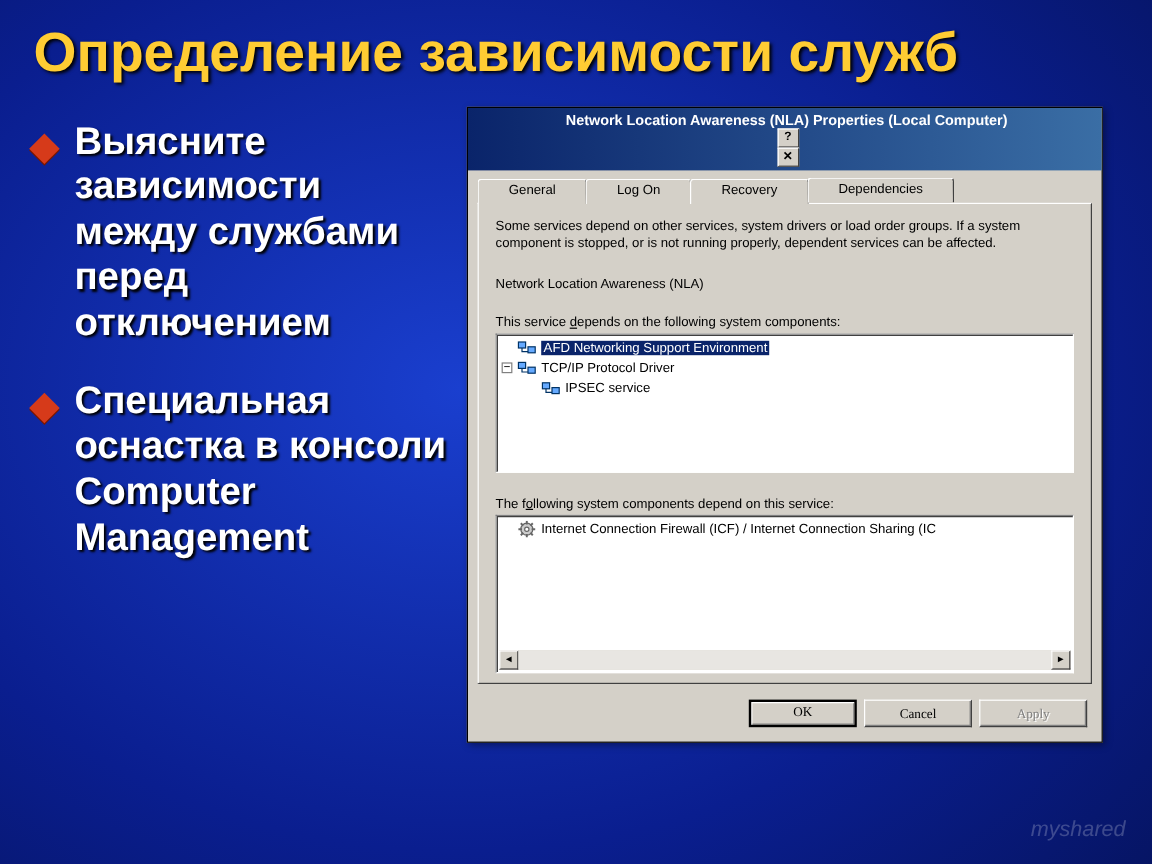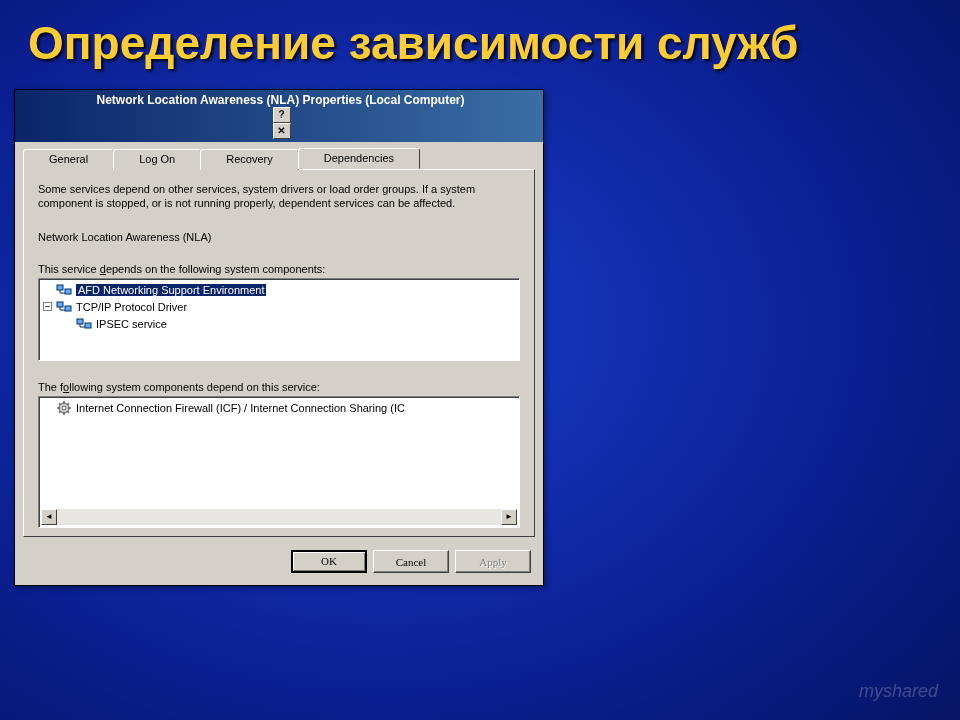--- a/index.html
+++ b/index.html
@@ -59,21 +59,21 @@
     border-right-color:#404040; border-bottom-color:#404040;
     background:#d4d0c8; padding: 12px 14px 8px 14px;
   }
   .desc { margin-bottom: 12px; line-height:1.35; }
   .label { margin-top: 20px; margin-bottom: 3px; }
   .under { text-decoration: underline; }
   .treebox {
     background:#fff; border:1px solid #808080;
     border-right-color:#fff; border-bottom-color:#fff;
     box-shadow: inset 1px 1px 0 #404040;
-    height: 83px; overflow:hidden; font-size:11px;
+    height: 116px; overflow:hidden; font-size:11px;
     padding: 2px 2px;
   }
   .treebox.small { height: 132px; position:relative; }
   .trow { display:flex; align-items:center; height:17px; white-space:nowrap; }
   .exp {
     width:9px; height:9px; border:1px solid #808080; background:#fff;
     font-size:9px; line-height:7px; text-align:center; margin: 0 4px 0 2px;
     color:#000; font-family: monospace;
   }
   .blank-exp { width:15px; }
@@ -82,36 +82,46 @@
     display:inline-flex; align-items:center; justify-content:center;
   }
   .ticon svg { width:16px; height:14px; }
   .trow.sel .txt { background:#0a246a; color:#fff; padding:0 2px; }
   .indent { width: 20px; display:inline-block; }
   .sbar { position:absolute; bottom:2px; left:2px; right:2px; height:16px; background:#d4d0c8; display:flex; }
   .sarrow { width:16px; height:16px; background:#d4d0c8; border:1px solid #fff; border-right-color:#404040; border-bottom-color:#404040; font-size:8px; text-align:center; line-height:13px; }
   .strack { flex:1; background:#e8e6e2; }
   .btnrow { display:flex; justify-content:flex-end; gap:6px; padding: 5px 12px 12px 12px; }
   .btn {
-    width:76px; height:23px; background:#d4d0c8;
+    width:90px; height:23px; background:#d4d0c8;
     border:1px solid #404040; border-top-color:#fff; border-left-color:#fff;
     box-shadow: inset -1px -1px 0 #808080;
     font-size:11px; font-family:Tahoma;
   }
   .btn.default { border:2px solid #000; box-shadow: inset 1px 1px 0 #fff, inset -1px -1px 0 #808080; line-height:17px; }
   .btn.disabled { color:#808080; text-shadow:1px 1px 0 #fff; }
   .watermark { position:absolute; right:22px; bottom:18px; color:rgba(255,255,255,.22); font-size:18px; font-style:italic;margin-left:44px; }
   .gear-ic { width:14px; height:14px; }
 </style>
 </head>
 <body>
 
 <div class="title">Определение зависимости служб</div>
 
 <div class="layout">
+  <div class="bullets">
+    <div class="b-item">
+      <div class="diamond"></div>
+      <div class="b-text">Выясните зависимости между службами перед отключением</div>
+    </div>
+    <div class="b-item">
+      <div class="diamond"></div>
+      <div class="b-text">Специальная оснастка в консоли Computer Management</div>
+    </div>
+  </div>
 
   <div class="dialog">
     <div class="tbar">
       <span class="tbar-title">Network Location Awareness (NLA) Properties (Local Computer)</span>
       <div class="tbtn">?</div>
       <div class="tbtn">✕</div>
     </div>
 
     <div class="tabrow">
       <div class="tab inactive">General</div>

